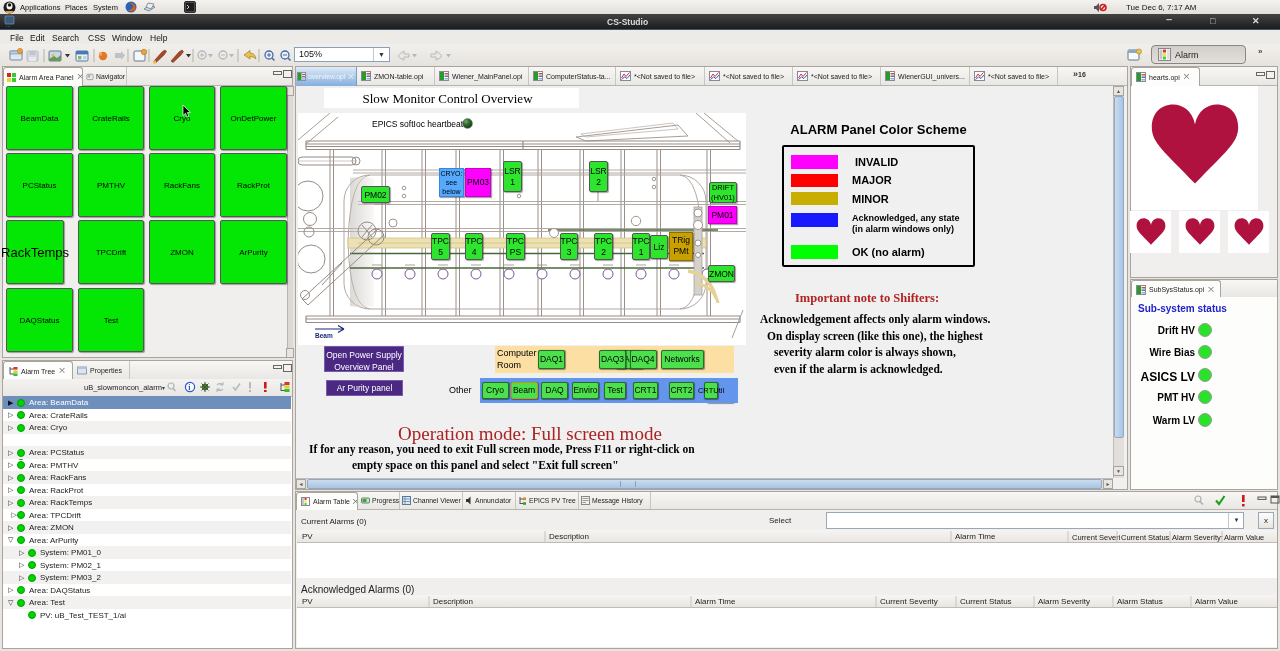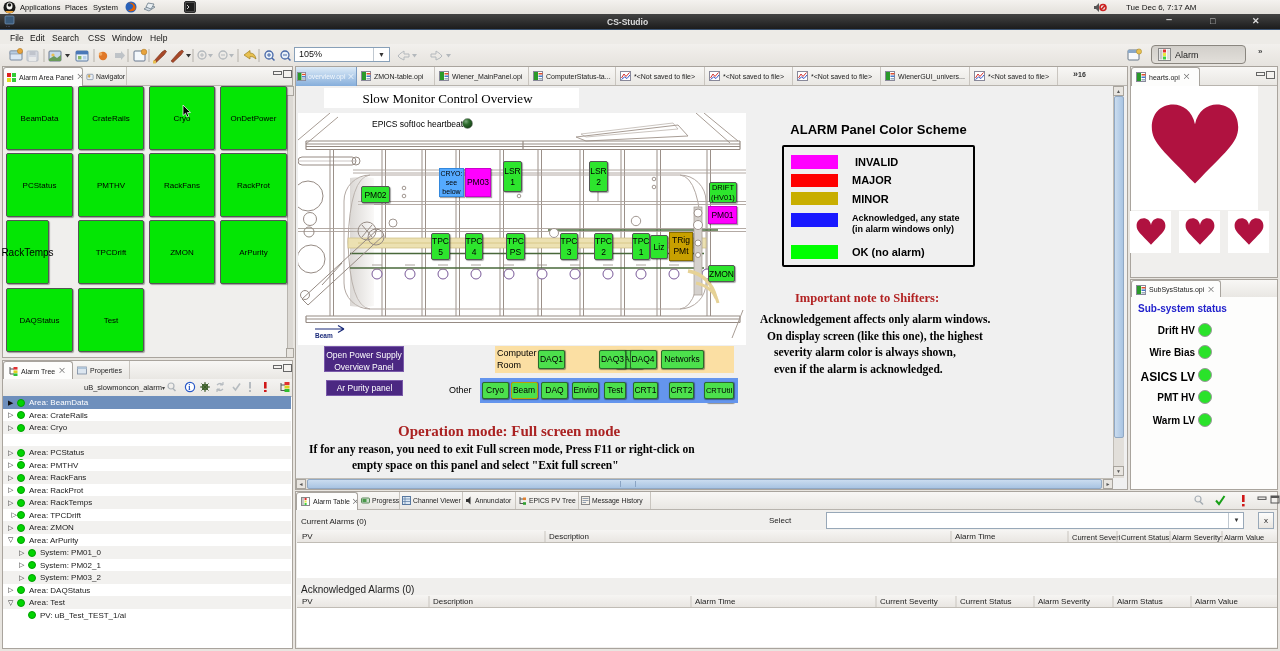--- a/index.html
+++ b/index.html
@@ -194,21 +194,21 @@
     <div class="abs" style="left:286px;top:348px;width:6px;height:8px;background:#e8e5e0;border:1px solid #a8a49d;"></div>
 
 <div class="gbtn" style="left:6px;top:86px;width:67px;height:64px;font-size:8px;">BeamData</div>
 <div class="gbtn" style="left:78px;top:86px;width:66px;height:64px;font-size:8px;">CrateRails</div>
 <div class="gbtn" style="left:149px;top:86px;width:66px;height:64px;font-size:8px;">Cryo</div>
 <div class="gbtn" style="left:220px;top:86px;width:67px;height:64px;font-size:8px;">OnDetPower</div>
 <div class="gbtn" style="left:6px;top:153px;width:67px;height:64px;font-size:8px;">PCStatus</div>
 <div class="gbtn" style="left:78px;top:153px;width:66px;height:64px;font-size:8px;">PMTHV</div>
 <div class="gbtn" style="left:149px;top:153px;width:66px;height:64px;font-size:8px;">RackFans</div>
 <div class="gbtn" style="left:220px;top:153px;width:67px;height:64px;font-size:8px;">RackProt</div>
-<div class="gbtn" style="left:6px;top:220px;width:43px;height:64px;font-size:10px;text-align:right;">RackTemps</div>
+<div class="gbtn" style="left:6px;top:220px;width:58px;height:64px;font-size:13px;text-align:right;">RackTemps</div>
 <div class="gbtn" style="left:78px;top:220px;width:66px;height:64px;font-size:8px;">TPCDrift</div>
 <div class="gbtn" style="left:149px;top:220px;width:66px;height:64px;font-size:8px;">ZMON</div>
 <div class="gbtn" style="left:220px;top:220px;width:67px;height:64px;font-size:8px;">ArPurity</div>
 <div class="gbtn" style="left:6px;top:288px;width:67px;height:64px;font-size:8px;">DAQStatus</div>
 <div class="gbtn" style="left:78px;top:288px;width:66px;height:64px;font-size:8px;">Test</div>
 <svg class="abs" style="left:182px;top:105px" width="9" height="13" viewBox="0 0 9 13">
       <path d="M1 0 L1 10.5 L3.5 8.2 L5 12 L6.8 11.2 L5.3 7.6 L8.5 7.4 Z" fill="#000" stroke="#fff" stroke-width="0.7"></path>
     </svg>
 </div>
 
@@ -610,23 +610,23 @@
 
 <div class="abs" style="left:449px;top:385px;font-size:9px;color:#000;">Other</div>
 <div class="abs" style="left:479.5px;top:378px;width:258px;height:25px;background:#6495ed;"></div>
 <div class="gbtn" style="left:481.5px;top:381.5px;width:27px;height:17px;font-size:8.5px;box-shadow:0.5px 0.5px 1px rgba(0,0,0,0.4);border-color:#2a6a2a;background:#4ce04c;">Cryo</div>
 <div class="gbtn" style="left:510.5px;top:381.5px;width:27px;height:17px;font-size:8.5px;box-shadow:0.5px 0.5px 1px rgba(0,0,0,0.4);border:1.5px solid #b8a000;background:#4ce04c;">Beam</div>
 <div class="gbtn" style="left:541px;top:381.5px;width:27px;height:17px;font-size:8.5px;box-shadow:0.5px 0.5px 1px rgba(0,0,0,0.4);border-color:#2a6a2a;background:#4ce04c;">DAQ</div>
 <div class="gbtn" style="left:572px;top:381.5px;width:27px;height:17px;font-size:8.5px;box-shadow:0.5px 0.5px 1px rgba(0,0,0,0.4);border-color:#2a6a2a;background:#4ce04c;">Enviro</div>
 <div class="gbtn" style="left:604px;top:381.5px;width:22px;height:17px;font-size:8.5px;box-shadow:0.5px 0.5px 1px rgba(0,0,0,0.4);border-color:#2a6a2a;background:#4ce04c;">Test</div>
 <div class="gbtn" style="left:633px;top:381.5px;width:25px;height:17px;font-size:8.5px;box-shadow:0.5px 0.5px 1px rgba(0,0,0,0.4);border-color:#2a6a2a;background:#4ce04c;">CRT1</div>
 <div class="gbtn" style="left:669px;top:381.5px;width:25px;height:17px;font-size:8.5px;box-shadow:0.5px 0.5px 1px rgba(0,0,0,0.4);border-color:#2a6a2a;background:#4ce04c;">CRT2</div>
-<div class="gbtn" style="left:704px;top:381.5px;width:30px;height:17px;font-size:7.5px;box-shadow:0.5px 0.5px 1px rgba(0,0,0,0.4);border-color:#2a6a2a;background:#4ce04c;">CRTUtil</div>
-
-<div class="abs" style="left:398px;top:423px;font-family:'Liberation Serif',serif;font-size:15px;font-weight:bold;color:#aa2222;">Operation mode: Full screen mode</div>
+<div class="gbtn" style="left:704px;top:381.5px;width:14px;height:17px;font-size:7.5px;box-shadow:0.5px 0.5px 1px rgba(0,0,0,0.4);border-color:#2a6a2a;background:#4ce04c;">CRTUtil</div>
+
+<div class="abs" style="left:398px;top:423px;font-family:'Liberation Serif',serif;font-size:19px;font-weight:normal;color:#aa2222;">Operation mode: Full screen mode</div>
 <div class="abs" style="left:309px;top:443px;font-family:'Liberation Serif',serif;font-size:11.5px;font-weight:bold;color:#000;">If for any reason, you need to exit Full screen mode,  Press F11 or  right-click on</div>
 <div class="abs" style="left:352px;top:459px;font-family:'Liberation Serif',serif;font-size:11.5px;font-weight:bold;color:#000;">empty space on this panel and select "Exit full screen"</div>
 </div>
 
 <div class="abs" style="left:1130px;top:66px;width:148px;height:212px;background:#f0efed;border:1px solid #a9a49d;box-sizing:border-box;"></div>
 <div id="hearts">
 <div class="tabbar" style="left:1131px;top:67px;width:146px;height:18px;"></div>
 <div class="tab tabsel" style="left:1131px;top:67px;width:69px;height:19px;">
 <svg width="10" height="10" viewBox="0 0 10 10" style="margin-right:3px">
         <rect x="0.5" y="0.5" width="9" height="9" fill="#fff" stroke="#889"></rect>

